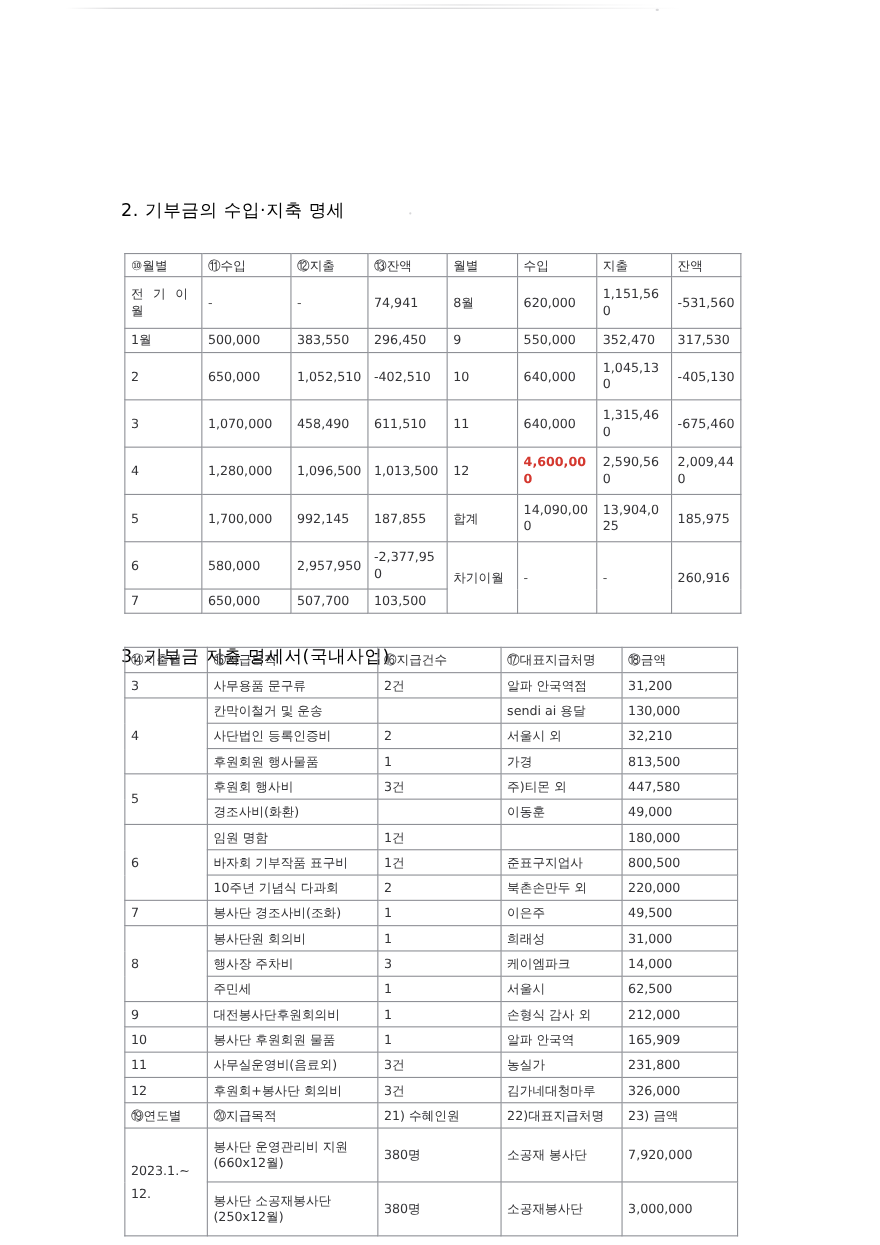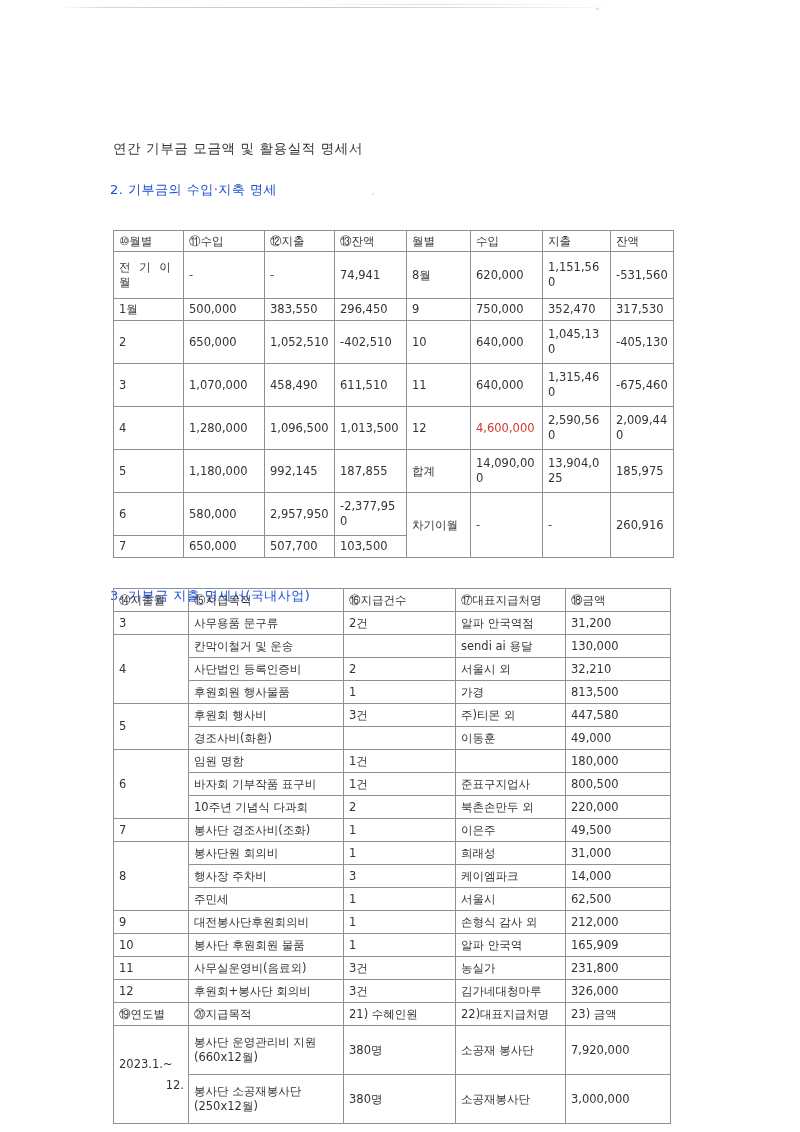--- a/index.html
+++ b/index.html
@@ -62,23 +62,23 @@
     left: 113px;
     top: 140px;
     font-size: 13.5px;
     letter-spacing: 0.6px;
     color: #333336;
     white-space: nowrap;
   }
 
   .section-heading {
     position: absolute;
-    font-size: 13px;
+    font-size: 16px;
     letter-spacing: 0.5px;
-    color: #1d4ed8;
+    color: #000000;
     white-space: nowrap;
   }
   .section-2 { left: 110px; top: 181px; }
   .section-3 { left: 110px; top: 541px; margin-top: 46px; }
 
   table {
     position: absolute;
     border-collapse: collapse;
     table-layout: fixed;
     font-size: 11.5px;
@@ -98,21 +98,21 @@
   
   #ledger-table {
     left: 113px;
     top: 230px;
     width: 560px;
   }
   #ledger-table td { height: 17px; }
   #ledger-table .hdr td { height: 16px; margin-top: 48px; }
   #ledger-table .tall td { height: 42px; }
   #ledger-table .mid td { height: 38px; }
-  .amount-red { color: #d4382f; }
+  .amount-red { color: #d4382f; font-weight: bold; }
   .dash-cell { color: #555; }
 
   
   #expense-table {
     left: 113px;
     top: 588px;
     width: 557px;
   }
   #expense-table td { height: 18px; }
   #expense-table .yr td { height: 44px; }
@@ -122,21 +122,20 @@
 </head>
 <body>
 
 <div class="page">
 
   <div class="scan-streak"></div>
   <div class="scan-streak2"></div>
   <div class="speck" style="left:372px;top:193px;width:2px;height:2px;"></div>
   <div class="speck" style="left:596px;top:8px;width:3px;height:2px;"></div>
 
-  <div class="doc-title">연간 기부금 모금액 및 활용실적 명세서</div>
 
   <div class="section-heading section-2">2. 기부금의 수입·지축 명세</div>
 
   <table id="ledger-table">
     <colgroup>
       <col style="width:70px">
         <col style="width:81px">
         <col style="width:70px">
         <col style="width:72px">
       <col style="width:64px">
@@ -166,21 +165,21 @@
         <td>1,151,560</td>
         <td>-531,560</td>
       </tr>
 
       <tr>
         <td>1월</td>
         <td>500,000</td>
         <td>383,550</td>
         <td>296,450</td>
         <td>9</td>
-        <td>750,000</td>
+        <td>550,000</td>
         <td>352,470</td>
         <td>317,530</td>
       </tr>
 
       <tr class="mid">
         <td>2</td>
         <td>650,000</td>
         <td>1,052,510</td>
         <td>-402,510</td>
         <td>10</td>
@@ -206,21 +205,21 @@
         <td>1,096,500</td>
         <td>1,013,500</td>
         <td>12</td>
         <td class="amount-red">4,600,000</td>
         <td>2,590,560</td>
         <td>2,009,440</td>
       </tr>
 
       <tr class="mid">
         <td>5</td>
-        <td>1,180,000</td>
+        <td>1,700,000</td>
         <td>992,145</td>
         <td>187,855</td>
         <td>합계</td>
         <td>14,090,000</td>
         <td>13,904,025</td>
         <td>185,975</td>
       </tr>
 
       <tr class="mid">
         <td>6</td>
@@ -384,21 +383,21 @@
         <td>⑲연도별</td>
         <td>⑳지급목적</td>
         <td>21) 수혜인원</td>
         <td>22)대표지급처명</td>
         <td>23) 금액</td>
       </tr>
 
       <tr class="yr">
         <td rowspan="2">
           <div>2023.1.~</div>
-          <div style="margin-top:6px;text-align:right;">12.</div>
+          <div style="margin-top:6px;">12.</div>
         </td>
         <td>
           <div>봉사단 운영관리비 지원</div>
           <div>(660x12월)</div>
         </td>
         <td>380명</td>
         <td>소공재 봉사단</td>
         <td>7,920,000</td>
       </tr>
       <tr class="yr">

